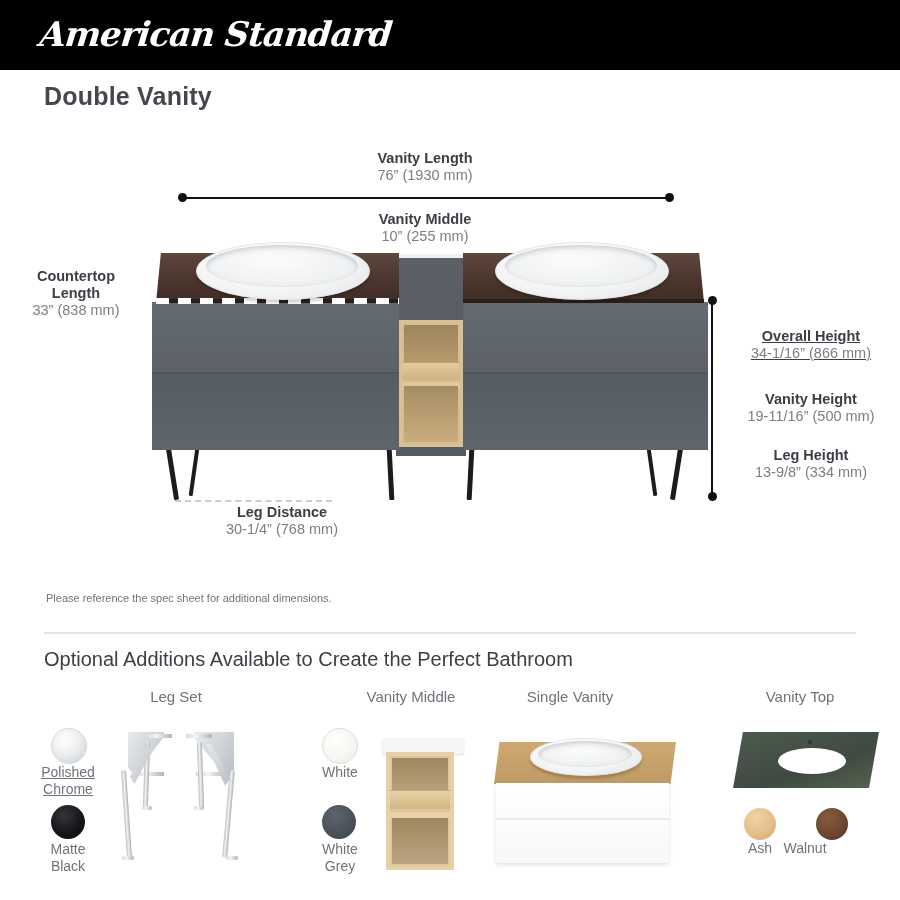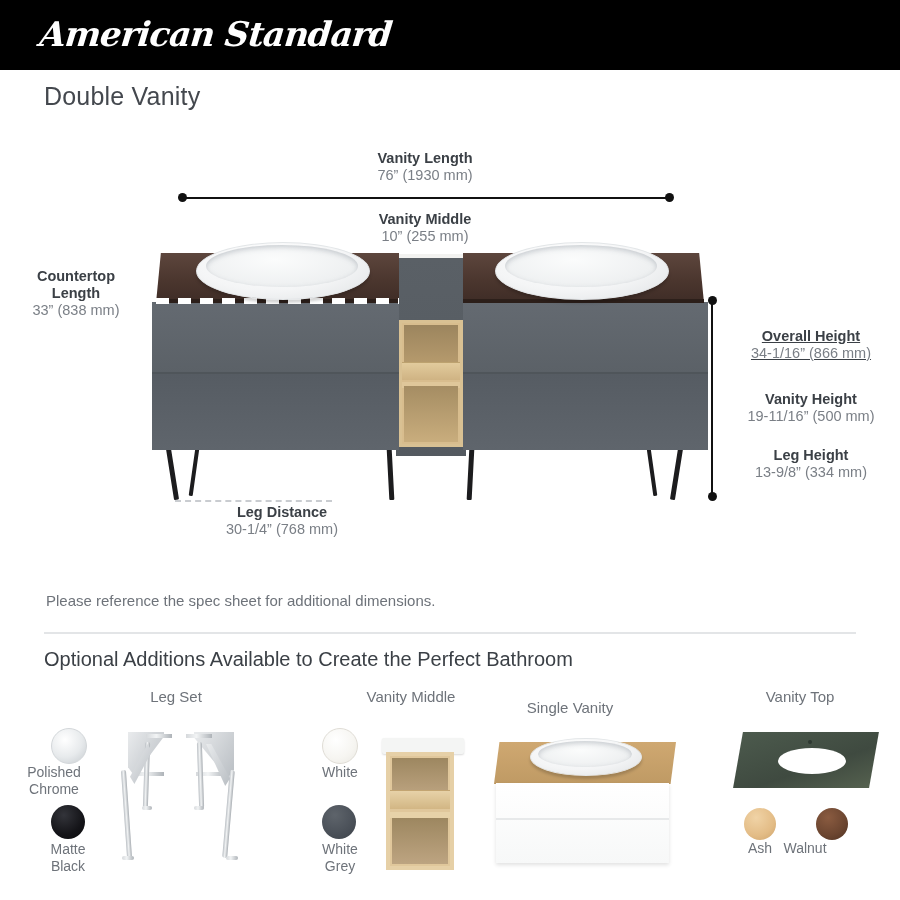--- a/index.html
+++ b/index.html
@@ -24,21 +24,21 @@
     font-family:"DejaVu Serif", serif;
     font-style:italic;
     font-weight:bold;
     font-size:34px;
     letter-spacing:-1px;
     white-space:nowrap;
     transform:skewX(-6deg);
   }
   .page-title{
     position:absolute;left:44px;top:82px;
-    font-size:25px;font-weight:400;color:#44484e;
+    font-size:25px;font-weight:700;color:#44484e;
     letter-spacing:.2px;
     text-align:center;
   }
 
   
   .dim-title{font-size:14.5px;font-weight:bold;color:#3b4046;line-height:17px;white-space:nowrap;}
   .dim-value{font-size:14.5px;font-weight:400;color:#7a7f86;line-height:17px;white-space:nowrap;}
   .dim-block{position:absolute;text-align:center;}
 
   
@@ -125,21 +125,21 @@
     box-shadow:0 3px 3px rgba(0,0,0,.18);
     border:1px solid #e3e6e8;
   }
   .sink-basin{
     position:absolute;border-radius:50%;
     background:radial-gradient(ellipse at 45% 35%,#fbfcfc 0%,#eef0f1 70%,#e2e5e7 100%);
     box-shadow:inset 0 2px 5px rgba(120,130,140,.35);
   }
 
   
-  .note{position:absolute;left:46px;top:592px;font-size:15px;color:#6e737a;}
+  .note{position:absolute;left:46px;top:592px;font-size:11px;color:#6e737a;}
   .divider{position:absolute;left:44px;top:632px;width:812px;height:2px;background:#e3e5e7;}
   .opt-title{position:absolute;left:44px;top:648px;font-size:20px;color:#3b4046;}
 
   
   .opt-label{position:absolute;font-size:15px;color:#6e737a;text-align:center;white-space:nowrap;}
   .swatch{position:absolute;border-radius:50%;}
   .swatch-cap{position:absolute;font-size:14px;color:#6e737a;text-align:center;line-height:17px;white-space:nowrap;}
 
   
   .legart{position:absolute;}
@@ -256,21 +256,21 @@
     <div class="sink-basin" style="left:355px;top:5px;width:152px;height:42px;"></div>
   </div>
 
   <div class="note">Please reference the spec sheet for additional dimensions.</div>
   <div class="divider"></div>
   <div class="opt-title">Optional Additions Available to Create the Perfect Bathroom</div>
 
   <div class="opt-label" style="left:106px;top:688px;width:140px;">Leg Set</div>
 
   <div class="swatch" style="left:51px;top:728px;width:34px;height:34px;background:radial-gradient(circle at 38% 32%,#ffffff 0%,#e7eaec 55%,#c6cbcf 100%);border:1px solid #d3d7da;"></div>
-  <div class="swatch-cap" style="left:4px;top:764px;width:100px;">
+  <div class="swatch-cap" style="left:18px;top:764px;width:100px;text-decoration:underline;">
     <div>Polished</div>
     <div>Chrome</div>
   </div>
 
   <div class="swatch" style="left:51px;top:805px;width:34px;height:34px;background:radial-gradient(circle at 38% 30%,#33343a 0%,#141418 60%,#0a0a0c 100%);"></div>
   <div class="swatch-cap" style="left:18px;top:841px;width:100px;">
     <div>Matte</div>
     <div>Black</div>
   </div>
 
@@ -310,21 +310,21 @@
 
   <div class="vm-art" style="left:376px;top:730px;width:100px;height:145px;">
     <div class="vm-top" style="left:6px;top:8px;width:82px;height:16px;border-radius:2px;box-shadow:0 1px 2px rgba(0,0,0,.15);"></div>
     <div class="vm-case" style="left:10px;top:22px;width:68px;height:118px;"></div>
     <div class="vm-cav" style="left:16px;top:28px;width:56px;height:38px;"></div>
     <div style="position:absolute;left:14px;top:60px;width:60px;height:18px;background:linear-gradient(180deg,#e7d2a8,#d2b684);border-top:1px solid #c3a572;"></div>
     <div style="position:absolute;left:14px;top:82px;width:60px;height:6px;background:#e7d2a8;"></div>
     <div class="vm-cav" style="left:16px;top:88px;width:56px;height:46px;"></div>
   </div>
 
-  <div class="opt-label" style="left:500px;top:688px;width:140px;margin-top:11px;">Single Vanity</div>
+  <div class="opt-label" style="left:500px;top:688px;width:140px;">Single Vanity</div>
 
   <div class="sv-art" style="left:488px;top:730px;width:195px;height:140px;">
     <div class="sv-top" style="left:6px;top:12px;width:182px;height:42px;clip-path:polygon(3% 0,100% 0,97% 100%,0 100%);"></div>
     <div class="sink" style="left:42px;top:8px;width:110px;height:36px;"></div>
     <div class="sink-basin" style="left:50px;top:11px;width:94px;height:26px;"></div>
     <div class="sv-body" style="left:8px;top:53px;width:173px;height:80px;"></div>
     <div class="sv-seam" style="left:8px;top:88px;width:173px;"></div>
   </div>
 
   <div class="opt-label" style="left:730px;top:688px;width:140px;">Vanity Top</div>

